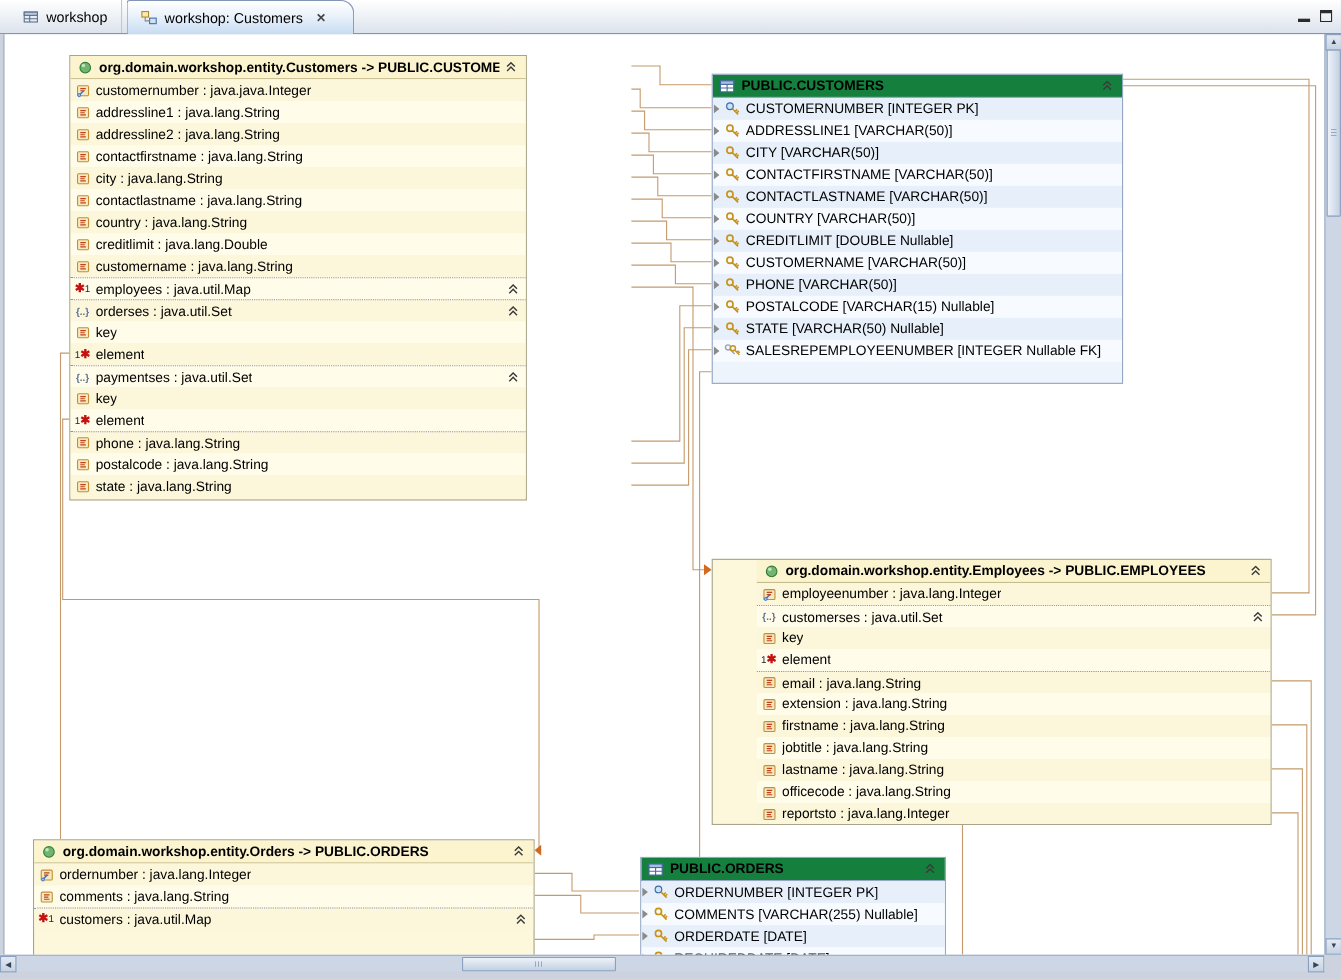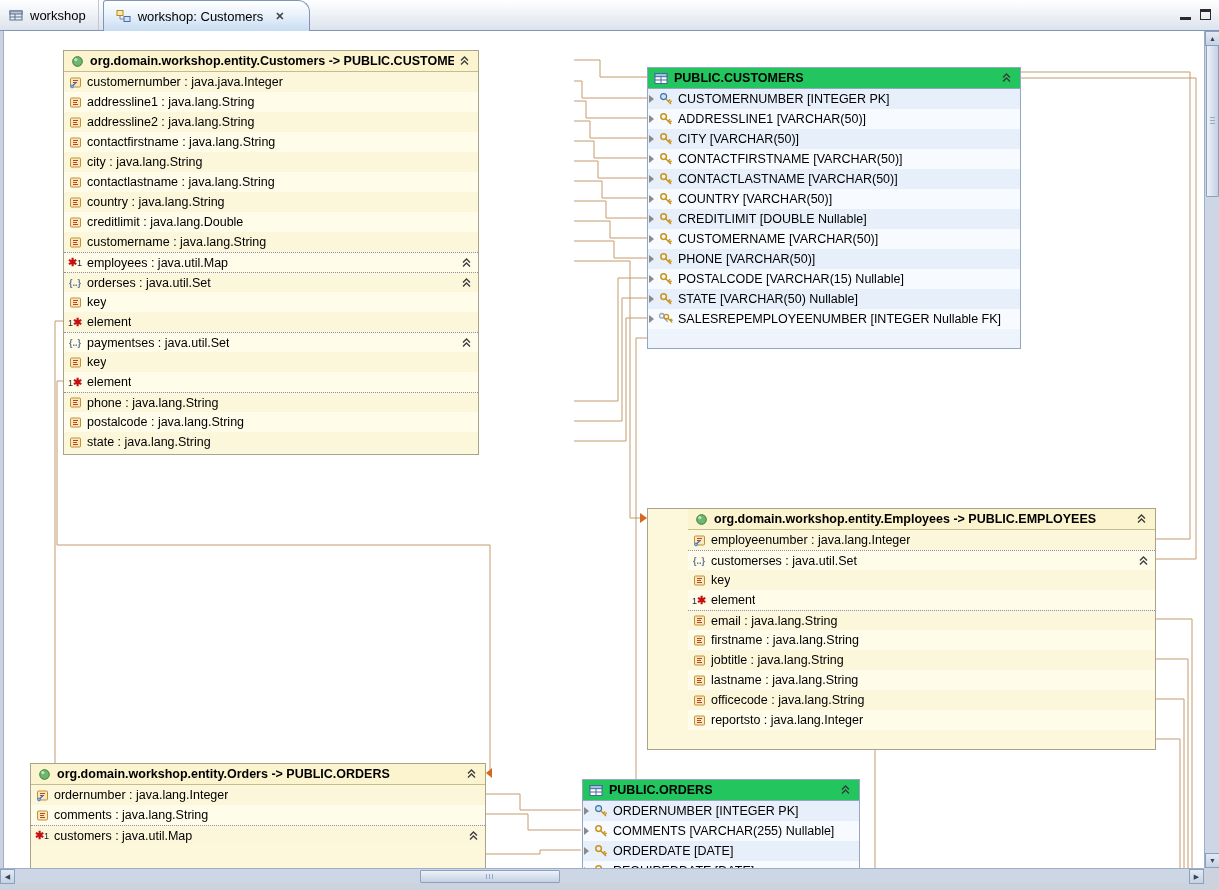--- a/index.html
+++ b/index.html
@@ -11,21 +11,21 @@
   }
 
   
   .tabbar {
     position:absolute; left:0; top:0; width:1219px; height:31px;
     background:linear-gradient(#ffffff, #dbe2ec);
     display:flex; align-items:flex-start;
   }
   .tab-underline { position:absolute; left:0; bottom:0; width:100%; height:1px; background:#8096b4; z-index:1; }
   .tab { display:flex; align-items:center; gap:6px; height:31px; padding:0 12px; font-size:13px; white-space:nowrap; }
-  .tab.inactive { border-right:1px solid #c2c8d2; padding-left:8px; }
+  .tab.inactive { border-right:1px solid #c2c8d2; padding-left:20px; }
   .tab.active {
     position:relative; z-index:2; margin-left:4px;
     background:linear-gradient(#ffffff 0%, #eaf2fb 45%, #c7dcf2 100%);
     border:1px solid #8096b4; border-bottom:none;
     border-radius:3px 12px 0 0; padding-right:24px;
   }
   .tab .close { margin-left:6px; color:#444; font-size:11px; font-weight:bold; cursor:default; }
   .winbtns { position:absolute; right:8px; top:9px; display:flex; gap:9px; z-index:3; }
   .minb { width:11px; height:11px; border-bottom:3px solid #2b2b2b; display:inline-block; }
   .maxb { width:11px; height:11px; border:1px solid #2b2b2b; border-top:3px solid #2b2b2b; display:inline-block; }
@@ -37,21 +37,21 @@
 
   
   .box { position:absolute; font-size:12.5px; overflow:hidden; }
   .box .hd { height:21px; display:flex; align-items:center; gap:5px; padding:0 5px; font-weight:bold; border-bottom:1px solid; white-space:nowrap; }
   .box .body .row { height:20px; display:flex; align-items:center; gap:4px; padding:0 3px; white-space:nowrap; }
   .entity { background:#fdf8dc; border:1px solid #a8a48a; }
   .entity .hd { background:#fbf4cf; border-color:#c6bd8e; }
   .entity .body .row:nth-child(odd)  { background:#fcf6da; }
   .entity .body .row:nth-child(even) { background:#fffce9; }
   .table { background:#edf4fc; border:1px solid #93a6c2; }
-  .table .hd { background:#22c55e; border-color:#93a6c2; }
+  .table .hd { background:#15803d; border-color:#93a6c2; }
   .table .body .row:nth-child(odd)  { background:#e7f0fa; }
   .table .body .row:nth-child(even) { background:#f7fbff; }
   .row.indent { padding-left:24px; }
   .row.dotted-top { border-top:1px dotted #8f8fb4; }
   .collapse { margin-left:auto; margin-right:3px; display:inline-flex; }
   .ttl { overflow:hidden; }
   .ric { width:16px; flex:0 0 16px; display:inline-flex; justify-content:center; align-items:center; }
   .rtxt { overflow:hidden; }
   .anchor { width:0; height:0; border-left:5px solid #8a8a8a; border-top:4px solid transparent; border-bottom:4px solid transparent; margin-left:-2px; flex:0 0 auto; }
   .ms { display:inline-flex; align-items:baseline; justify-content:center; width:15px; }
@@ -566,20 +566,29 @@
           </span>
           <span class="rtxt">email : java.lang.String</span>
         </div>
         <div class="row">
           <span class="ric">
             <svg width="13" height="13" viewBox="0 0 13 13">
               <rect x="1.5" y="2" width="10" height="9" rx="1" fill="#f6e9bd" stroke="#c09035"></rect>
               <path d="M4 4.5 h5 M4 6.5 h4 M4 8.5 h5" stroke="#c4401e" stroke-width="1.1" fill="none"></path>
             </svg>
           </span>
+          <span class="rtxt">extension : java.lang.String</span>
+        </div>
+        <div class="row">
+          <span class="ric">
+            <svg width="13" height="13" viewBox="0 0 13 13">
+              <rect x="1.5" y="2" width="10" height="9" rx="1" fill="#f6e9bd" stroke="#c09035"></rect>
+              <path d="M4 4.5 h5 M4 6.5 h4 M4 8.5 h5" stroke="#c4401e" stroke-width="1.1" fill="none"></path>
+            </svg>
+          </span>
           <span class="rtxt">firstname : java.lang.String</span>
         </div>
         <div class="row">
           <span class="ric">
             <svg width="13" height="13" viewBox="0 0 13 13">
               <rect x="1.5" y="2" width="10" height="9" rx="1" fill="#f6e9bd" stroke="#c09035"></rect>
               <path d="M4 4.5 h5 M4 6.5 h4 M4 8.5 h5" stroke="#c4401e" stroke-width="1.1" fill="none"></path>
             </svg>
           </span>
           <span class="rtxt">jobtitle : java.lang.String</span>

